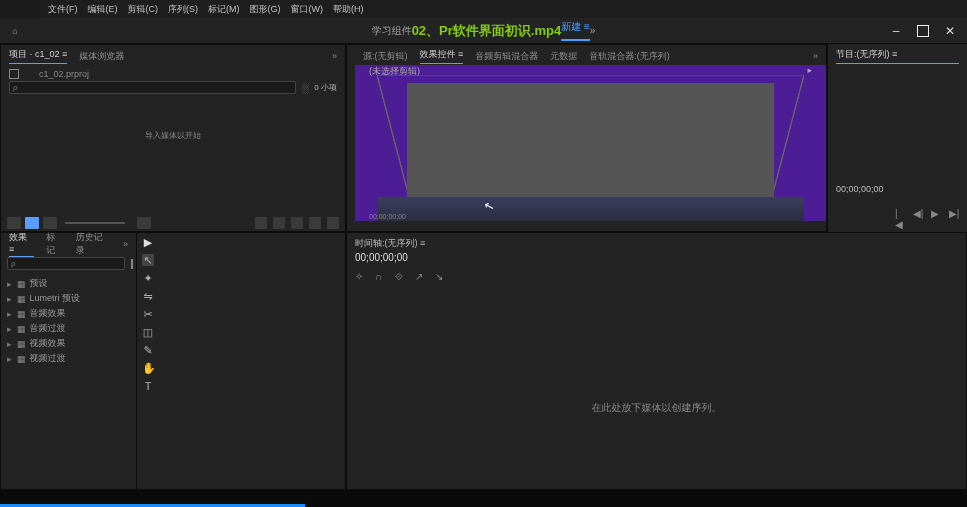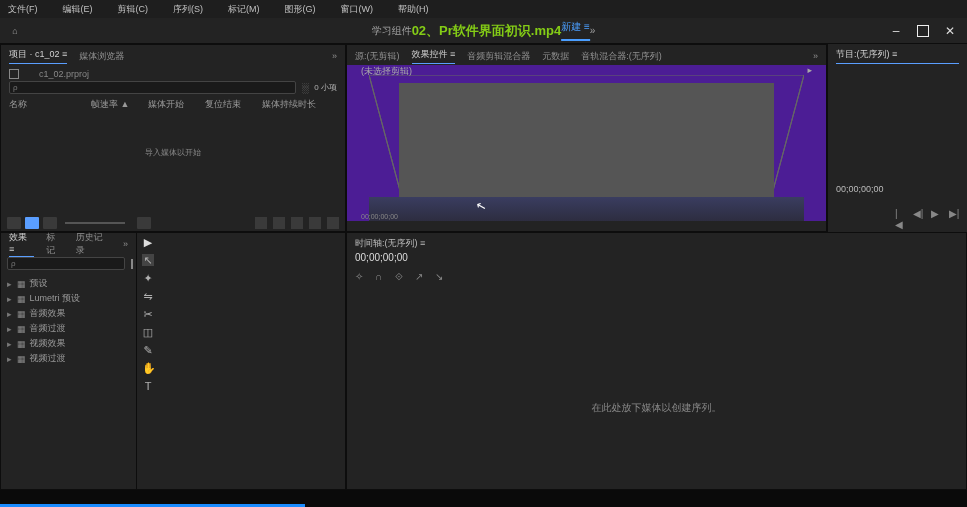--- a/index.html
+++ b/index.html
@@ -1,19 +1,19 @@
 <!DOCTYPE html>
 <html><head>
 <meta charset="utf-8">
 <style>
 * { margin: 0; padding: 0; box-sizing: border-box; font-family: "Microsoft YaHei", Arial, sans-serif; font-size: 9px; }
 body { width: 967px; height: 507px; background: #1a1a1a; color: #b0b0b0; overflow: hidden; position: relative; }
 
 
-.menubar { height: 18px; background: #1e1e1e; display: flex; align-items: center; padding-left: 8px; gap: 25px; }
+.menubar { height: 18px; background: #1e1e1e; display: flex; align-items: center; padding-left: 8px; gap: 10px; margin-left: 40px; }
 .menubar span { color: #c0c0c0; font-size: 9px; }
 
 
 .wsbar { height: 26px; background: #232323; display: flex; align-items: center; position: relative; border-bottom: 1px solid #0d0d0d; }
 .ws-home { width: 30px; display: flex; justify-content: center; }
 .ws-tabs { position: absolute; left: 50%; transform: translateX(-50%); display: flex; align-items: center; }
 .ws-tab { color: #a0a0a0; font-size: 10px; }
 .ws-tab.blue { color: #4a9eff; border-bottom: 2px solid #4a9eff; padding-bottom: 5px; }
 .ws-tab.title { color: #84cc16; font-size: 13px; font-weight: bold; }
 .ws-right { position: absolute; right: 10px; display: flex; gap: 14px; align-items: center; }
@@ -38,21 +38,21 @@
 .col-head > div { text-align: left; }
 .empty-hint { text-align: center; margin-top: 36px; font-size: 8px; color: #888; }
 .view-icons { position: absolute; bottom: 2px; left: 6px; display: flex; gap: 4px; align-items: center; }
 .view-icons .ic { width: 14px; height: 12px; background: #3a3a3a; border-radius: 1px; }
 .view-icons .sld { width: 60px; height: 2px; background: #555; margin-left: 4px; }
 .bot-icons { position: absolute; bottom: 2px; right: 6px; display: flex; gap: 6px; }
 .bot-icons .ic { width: 12px; height: 12px; background: #3a3a3a; }
 
 
 .upper-right { display: flex; }
-.src { flex: 1; }
+.src { flex: 1; padding-left: 8px; }
 .viewer-body { background: #4c1d95; position: relative; padding: 6px 10px 0; }
 .viewer-wrap { height: 150px; position: relative; }
 .viewer-3d { position: absolute; left: 12px; right: 12px; top: 4px; bottom: 0; }
 .viewer-face { position: absolute; left: 30px; right: 30px; top: 8px; bottom: 8px; background: #555; }
 .viewer-floor { position: absolute; left: 0; right: 0; bottom: 0; height: 24px; background: linear-gradient(#3a3d60,#2d2d40); }
 .sel-row { position: absolute; top: 0; left: 14px; right: 14px; display: flex; justify-content: space-between; font-size: 8px; color: #aaa; }
 .tc-small { position: absolute; left: 14px; bottom: 1px; font-size: 7px; color: #888; }
 .cursor { position: absolute; left: 119px; bottom: 8px; font-size: 12px; color: #fff; transform: rotate(-15deg); }
 
 .prog { width: 140px; background: #232323; border-left: 1px solid #0d0d0d; padding: 4px 8px; }
@@ -125,27 +125,20 @@
     </div>
     <div class="panel-body">
       <div class="proj-name">
         <span class="icon-sq"></span>
         <span>c1_02.prproj</span>
       </div>
       <div class="search-row">
         <input class="search-input" placeholder="ρ" style="">
         <span class="folder-ic">░</span>
         <span style="margin-left:auto;font-size:8px">0 小项</span>
-      </div>
-      <div class="col-head">
-        <div style="width:80px">名称</div>
-        <div style="width:55px">帧速率 ▲</div>
-        <div style="width:55px">媒体开始</div>
-        <div style="width:55px">复位结束</div>
-        <div style="width:70px">媒体持续时长</div>
       </div>
       <div class="empty-hint">导入媒体以开始</div>
       <div class="view-icons">
         <div class="ic"></div>
         <div class="ic" style="background:#5a9eff"></div>
         <div class="ic"></div>
         <div class="sld"></div>
         <div class="ic" style="margin-left:8px"></div>
       </div>
       <div class="bot-icons">

